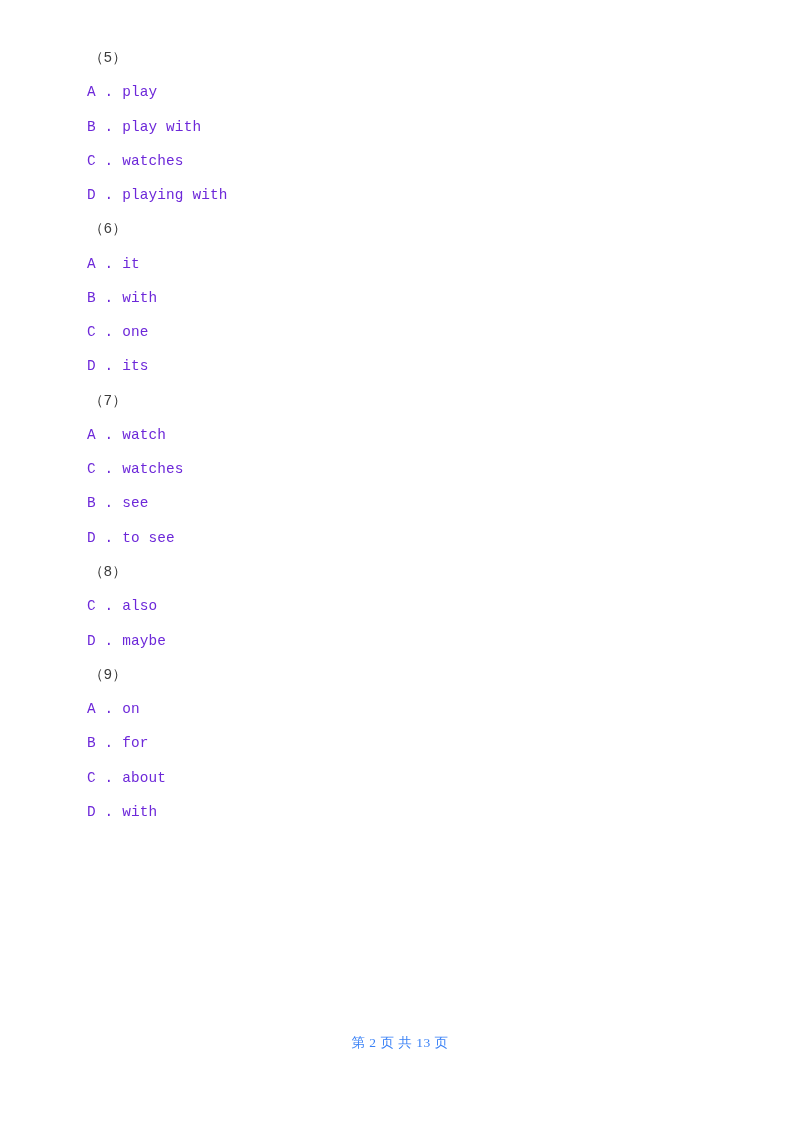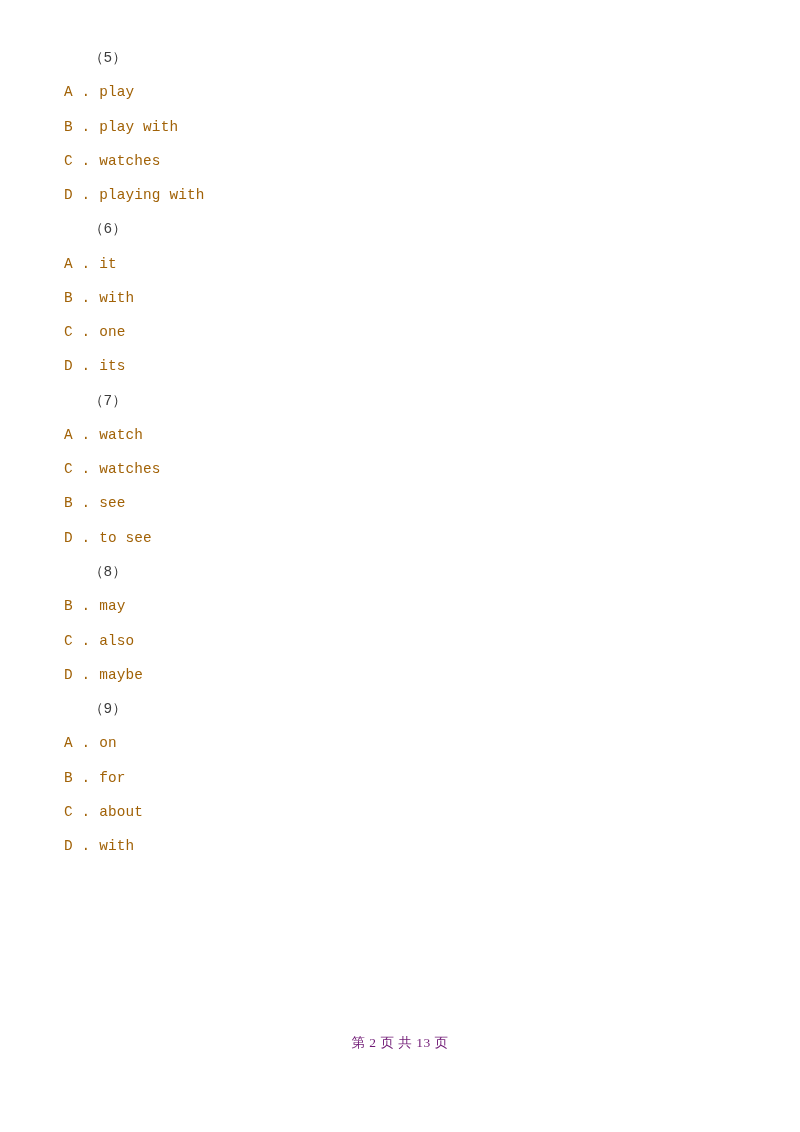--- a/index.html
+++ b/index.html
@@ -47,37 +47,37 @@
     white-space: pre;
     letter-spacing: 0.15px;
   }
 
   .group-head {
     padding-left: 89px;
     color: #3b3b3b;
   }
 
   .option {
-    padding-left: 64px;
-    color: #a16207;
+    padding-left: 87px;
+    color: #6d28d9;
   }
 
   
   .content { padding-top: 41px; }
 
   
   .footer {
     position: absolute;
     left: 0;
     top: 1030px;
     width: 800px;
     text-align: center;
     font-size: 13.5px;
     line-height: 26px;
-    color: #701a75;
+    color: #3b82f6;
     font-family: "Liberation Serif", "DejaVu Serif", serif;
     white-space: pre;
     letter-spacing: 0.5px;
   }
 </style>
 </head>
 <body>
 
 <div class="page">
 
@@ -102,21 +102,20 @@
     <div class="qgroup">
       <div class="line group-head">（7）</div>
       <div class="line option">A . watch</div>
       <div class="line option">C . watches</div>
       <div class="line option">B . see</div>
       <div class="line option">D . to see</div>
     </div>
 
     <div class="qgroup">
       <div class="line group-head">（8）</div>
-      <div class="line option">B . may</div>
       <div class="line option">C . also</div>
       <div class="line option">D . maybe</div>
     </div>
 
     <div class="qgroup">
       <div class="line group-head">（9）</div>
       <div class="line option">A . on</div>
       <div class="line option">B . for</div>
       <div class="line option">C . about</div>
       <div class="line option">D . with</div>

